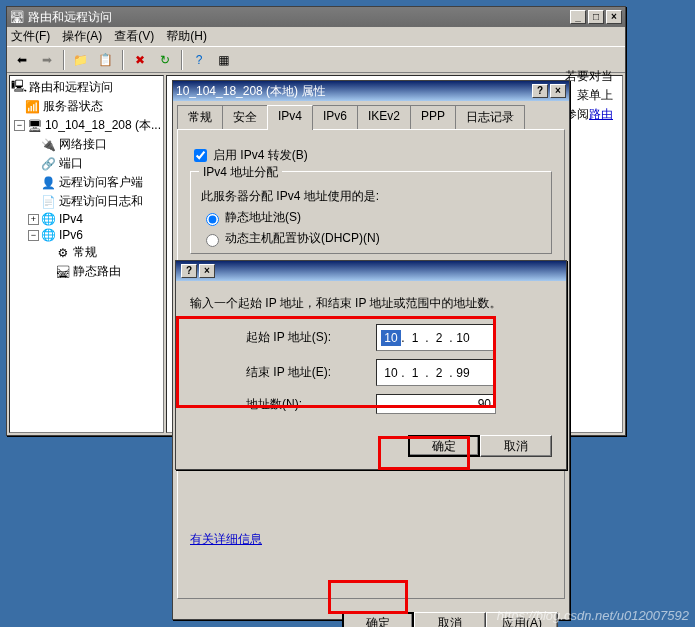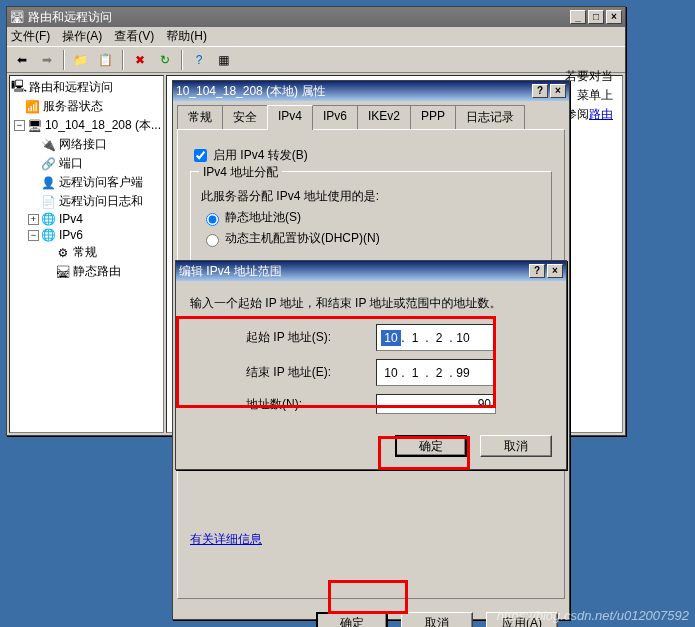--- a/index.html
+++ b/index.html
@@ -20,26 +20,26 @@
   .tnode { display:flex; align-items:center; padding:1px 0; white-space:nowrap; cursor:pointer; }
   .tsquare { width:11px; height:11px; border:1px solid #808080; display:inline-flex; align-items:center; justify-content:center; font-size:9px; line-height:1; margin-right:3px; background:#fff; }
   .ticon2 { width:14px; height:14px; margin-right:3px; display:inline-flex; align-items:center; justify-content:center; }
   .content { flex:1; background:#fff; border:1px inset #808080; margin:2px 2px 2px 0; padding:8px; overflow:hidden; }
   .propsheet { position:absolute; background:#d4d0c8; border:1px solid #404040; box-shadow:1px 1px 0 #000; }
   .tabs { display:flex; margin:4px 4px 0 4px; }
   .tab { padding:3px 10px; background:#d4d0c8; border:1px solid #808080; border-bottom:none; margin-right:-1px; cursor:pointer; position:relative; }
   .tab.active { background:#d4d0c8; border-top:1px solid #fff; border-left:1px solid #fff; z-index:2; margin-bottom:-1px; padding-bottom:4px; }
   .tabpanel { margin:0 4px 4px 4px; border:1px solid #808080; border-top-color:#fff; border-left-color:#fff; padding:12px; height:470px; position:relative; }
   .chk { margin-right:6px; }
-  .groupbox { border:1px solid #808080; border-top-color:#fff; border-left-color:#fff; padding:12px 10px 12px; margin-top:6px; position:relative; }
+  .groupbox { border:1px solid #808080; border-top-color:#fff; border-left-color:#fff; padding:12px 10px 2px; margin-top:6px; position:relative; }
   .groupbox::before { content:attr(data-legend); position:absolute; top:-8px; left:8px; background:#d4d0c8; padding:0 4px; }
   .radio { margin-right:6px; }
   .row { margin:4px 0; display:flex; align-items:center; }
   .link { color:#0000cc; text-decoration:underline; cursor:pointer;text-align:right; }
-  .btnrow { position:absolute; bottom:10px; right:10px; display:flex; gap:13px; }
+  .btnrow { position:absolute; bottom:10px; right:10px; display:flex; gap:0; }
   .btn { min-width:72px; height:22px; background:#d4d0c8; border:1px solid #404040; border-top-color:#fff; border-left-color:#fff; box-shadow:inset -1px -1px 0 #808080; cursor:pointer; padding:0 8px; }
   .btn.default { border:2px solid #000; }
   .dialog { position:absolute; background:#d4d0c8; border:1px solid #404040; box-shadow:1px 1px 0 #000; }
   .dlgbody { padding:14px; }
   .frow { display:flex; align-items:center; margin:8px 12px;justify-content:center; }
   .flbl { width:130px; }
   .ipbox { width:120px; height:27px; background:#fff; border:1px inset #808080; display:flex; align-items:center; padding:0 4px; }
   .ipseg { width:20px; text-align:center; border:none; outline:none; font-size:12px; }
   .ipdot { width:4px; text-align:center; }
   .numbox { width:120px; height:20px; background:#fff; border:1px inset #808080; text-align:right; padding:8px 4px; }
@@ -173,21 +173,20 @@
     <div class="btnrow" style="right:6px; bottom:-36px;">
       <button class="btn default">确定</button>
       <button class="btn">取消</button>
       <button class="btn">应用(A)</button>
     </div>
   </div>
 </div>
 
 <div class="dialog" style="left:175px; top:260px; width:392px; height:210px;">
   <div class="titlebar active">
-    <span class="ttxt">编辑 IPv4 地址范围</span>
     <span class="tbtn">?</span>
     <span class="tbtn">×</span>
   </div>
   <div class="dlgbody">
     <div style="margin-bottom:12px;">输入一个起始 IP 地址，和结束 IP 地址或范围中的地址数。</div>
     <div class="frow">
       <span class="flbl">起始 IP 地址(S):</span>
       <span class="ipbox">
         <input class="ipseg" style="background: rgb(49, 106, 197); color: rgb(255, 255, 255);" value="10">
           <span class="ipdot">.</span>

